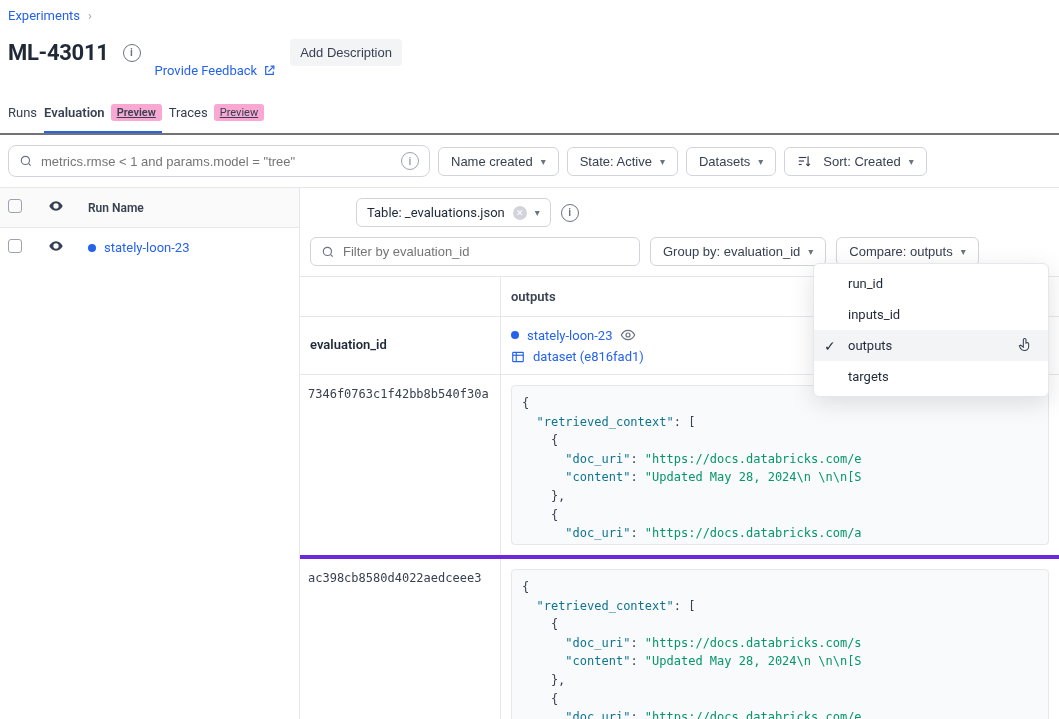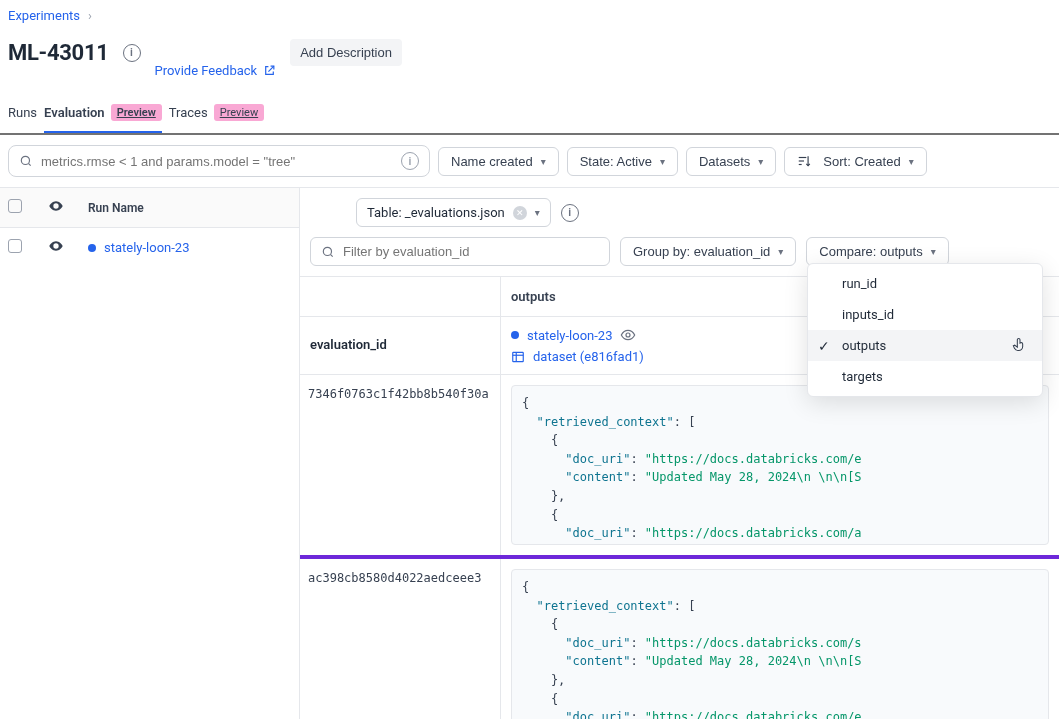--- a/index.html
+++ b/index.html
@@ -66,21 +66,21 @@
     display:flex; align-items:center; gap:8px;
     border:1px solid #d1d5db; border-radius:6px; padding:6px 10px; background:#fff;margin-left:46px;
   }
   .table-box .xcirc {
     width:14px;height:14px;border-radius:50%;background:#d1d5db;color:#fff;
     display:inline-flex;align-items:center;justify-content:center;font-size:9px;
   }
   .rp-row2 { display:flex; align-items:center; gap:10px; padding:0 10px 10px 10px; }
   .filter-box {
     display:flex; align-items:center; gap:8px;
-    border:1px solid #d1d5db; border-radius:6px; padding:6px 10px; width:300px;
+    border:1px solid #d1d5db; border-radius:6px; padding:6px 10px; width:330px;
   }
   .filter-box input { border:none; outline:none; flex:1; font-size:13px; color:#6b7280; background:transparent; }
 
   .eval-table { border-top:1px solid #e5e7eb; }
   .eval-head { display:grid; grid-template-columns:200px 1fr; }
   .eval-head .h-outputs {
     padding:12px 10px; border-bottom:1px solid #e5e7eb; border-left:1px solid #e5e7eb;
     font-weight:600; color:#374151; background:#fff;
   }
   .eval-head .h-blank { border-bottom:1px solid #e5e7eb; background:#fff; }
@@ -107,21 +107,21 @@
     background:#f8fafc; border:1px solid #e5e7eb; border-radius:4px;
     padding:8px 10px; font-family:ui-monospace,Menlo,Consolas,monospace;
     font-size:12px; line-height:1.55; overflow:hidden; white-space:pre;
     max-height:160px;
   }
   .kw { color:#0e7490; } 
   .str { color:#059669; } 
   .punct { color:#374151; }
 
   .compare-menu {
-    position:absolute; top:75px; right:16px; width:236px;
+    position:absolute; top:75px; right:10px; width:236px;
     background:#fff; border:1px solid #e5e7eb; border-radius:6px;
     box-shadow:0 6px 24px rgba(0,0,0,.12); z-index:50; padding:4px 0;
   }
   .compare-item {
     display:flex; align-items:center; gap:10px; padding:8px 14px 8px 34px;
     position:relative; cursor:pointer; font-size:13px; color:#1f2937;
   }
   .compare-item.selected { background:#f3f4f6; }
   .compare-item .check {
     position:absolute; left:10px; top:50%; transform:translateY(-50%);

